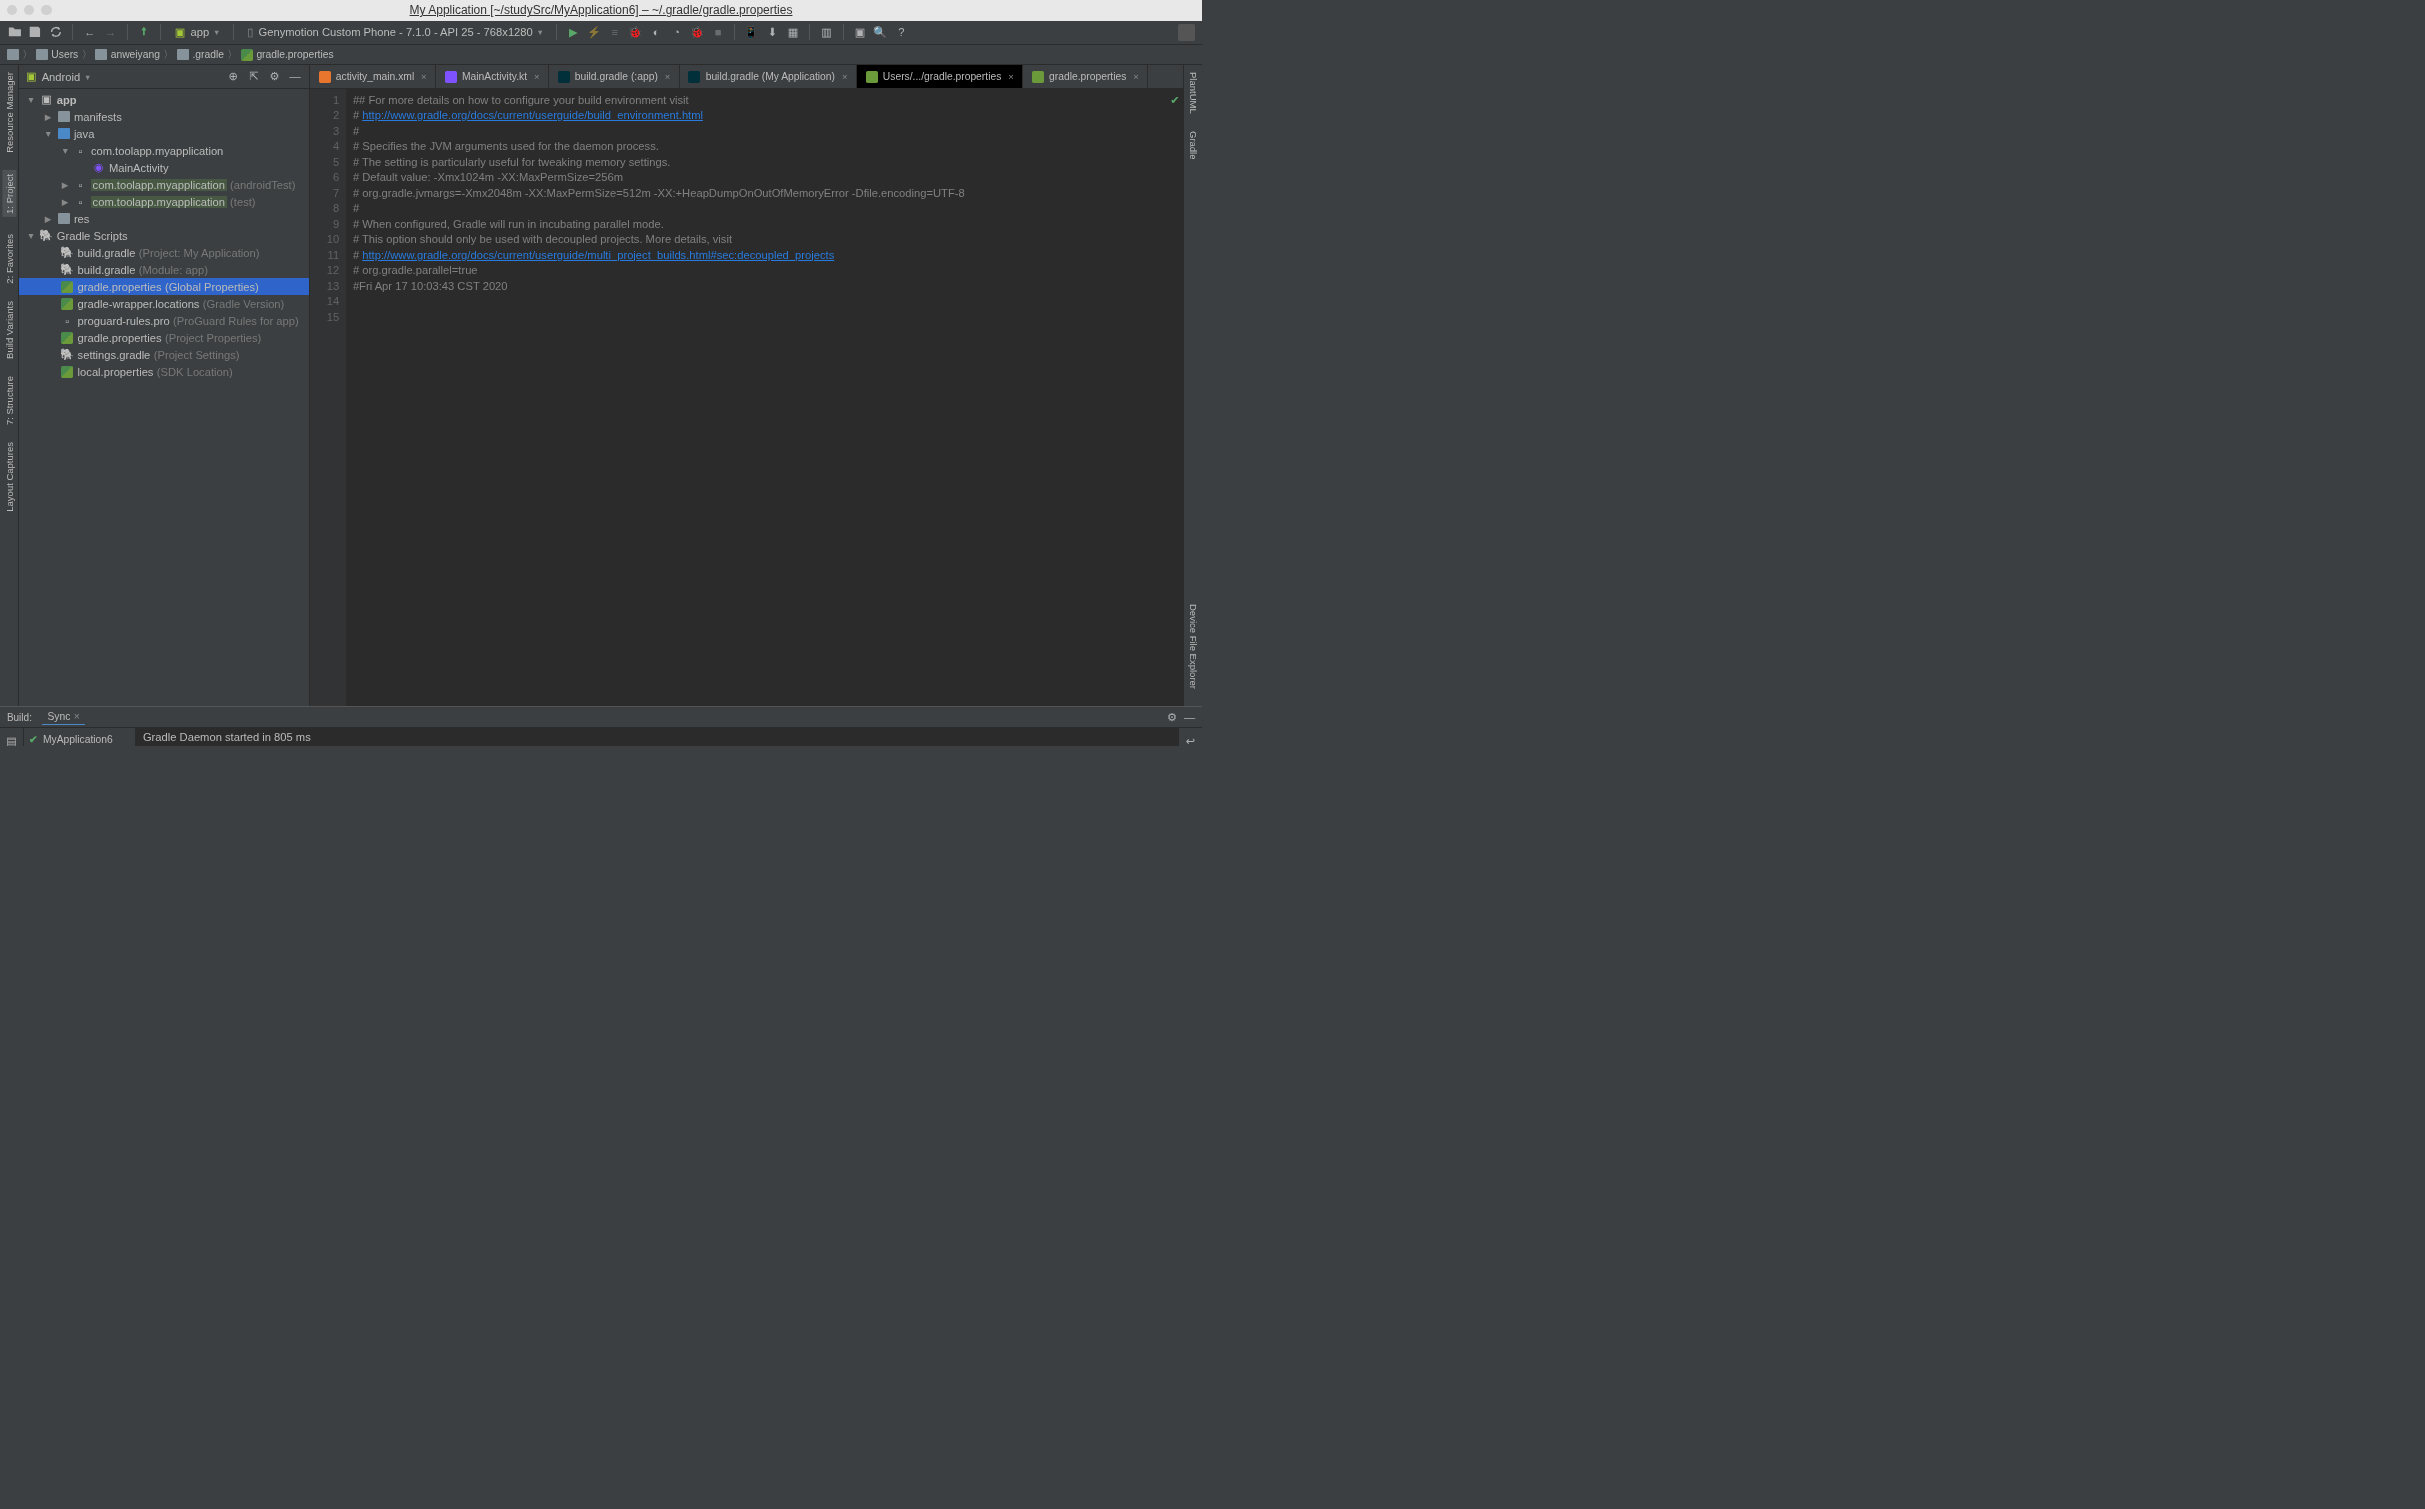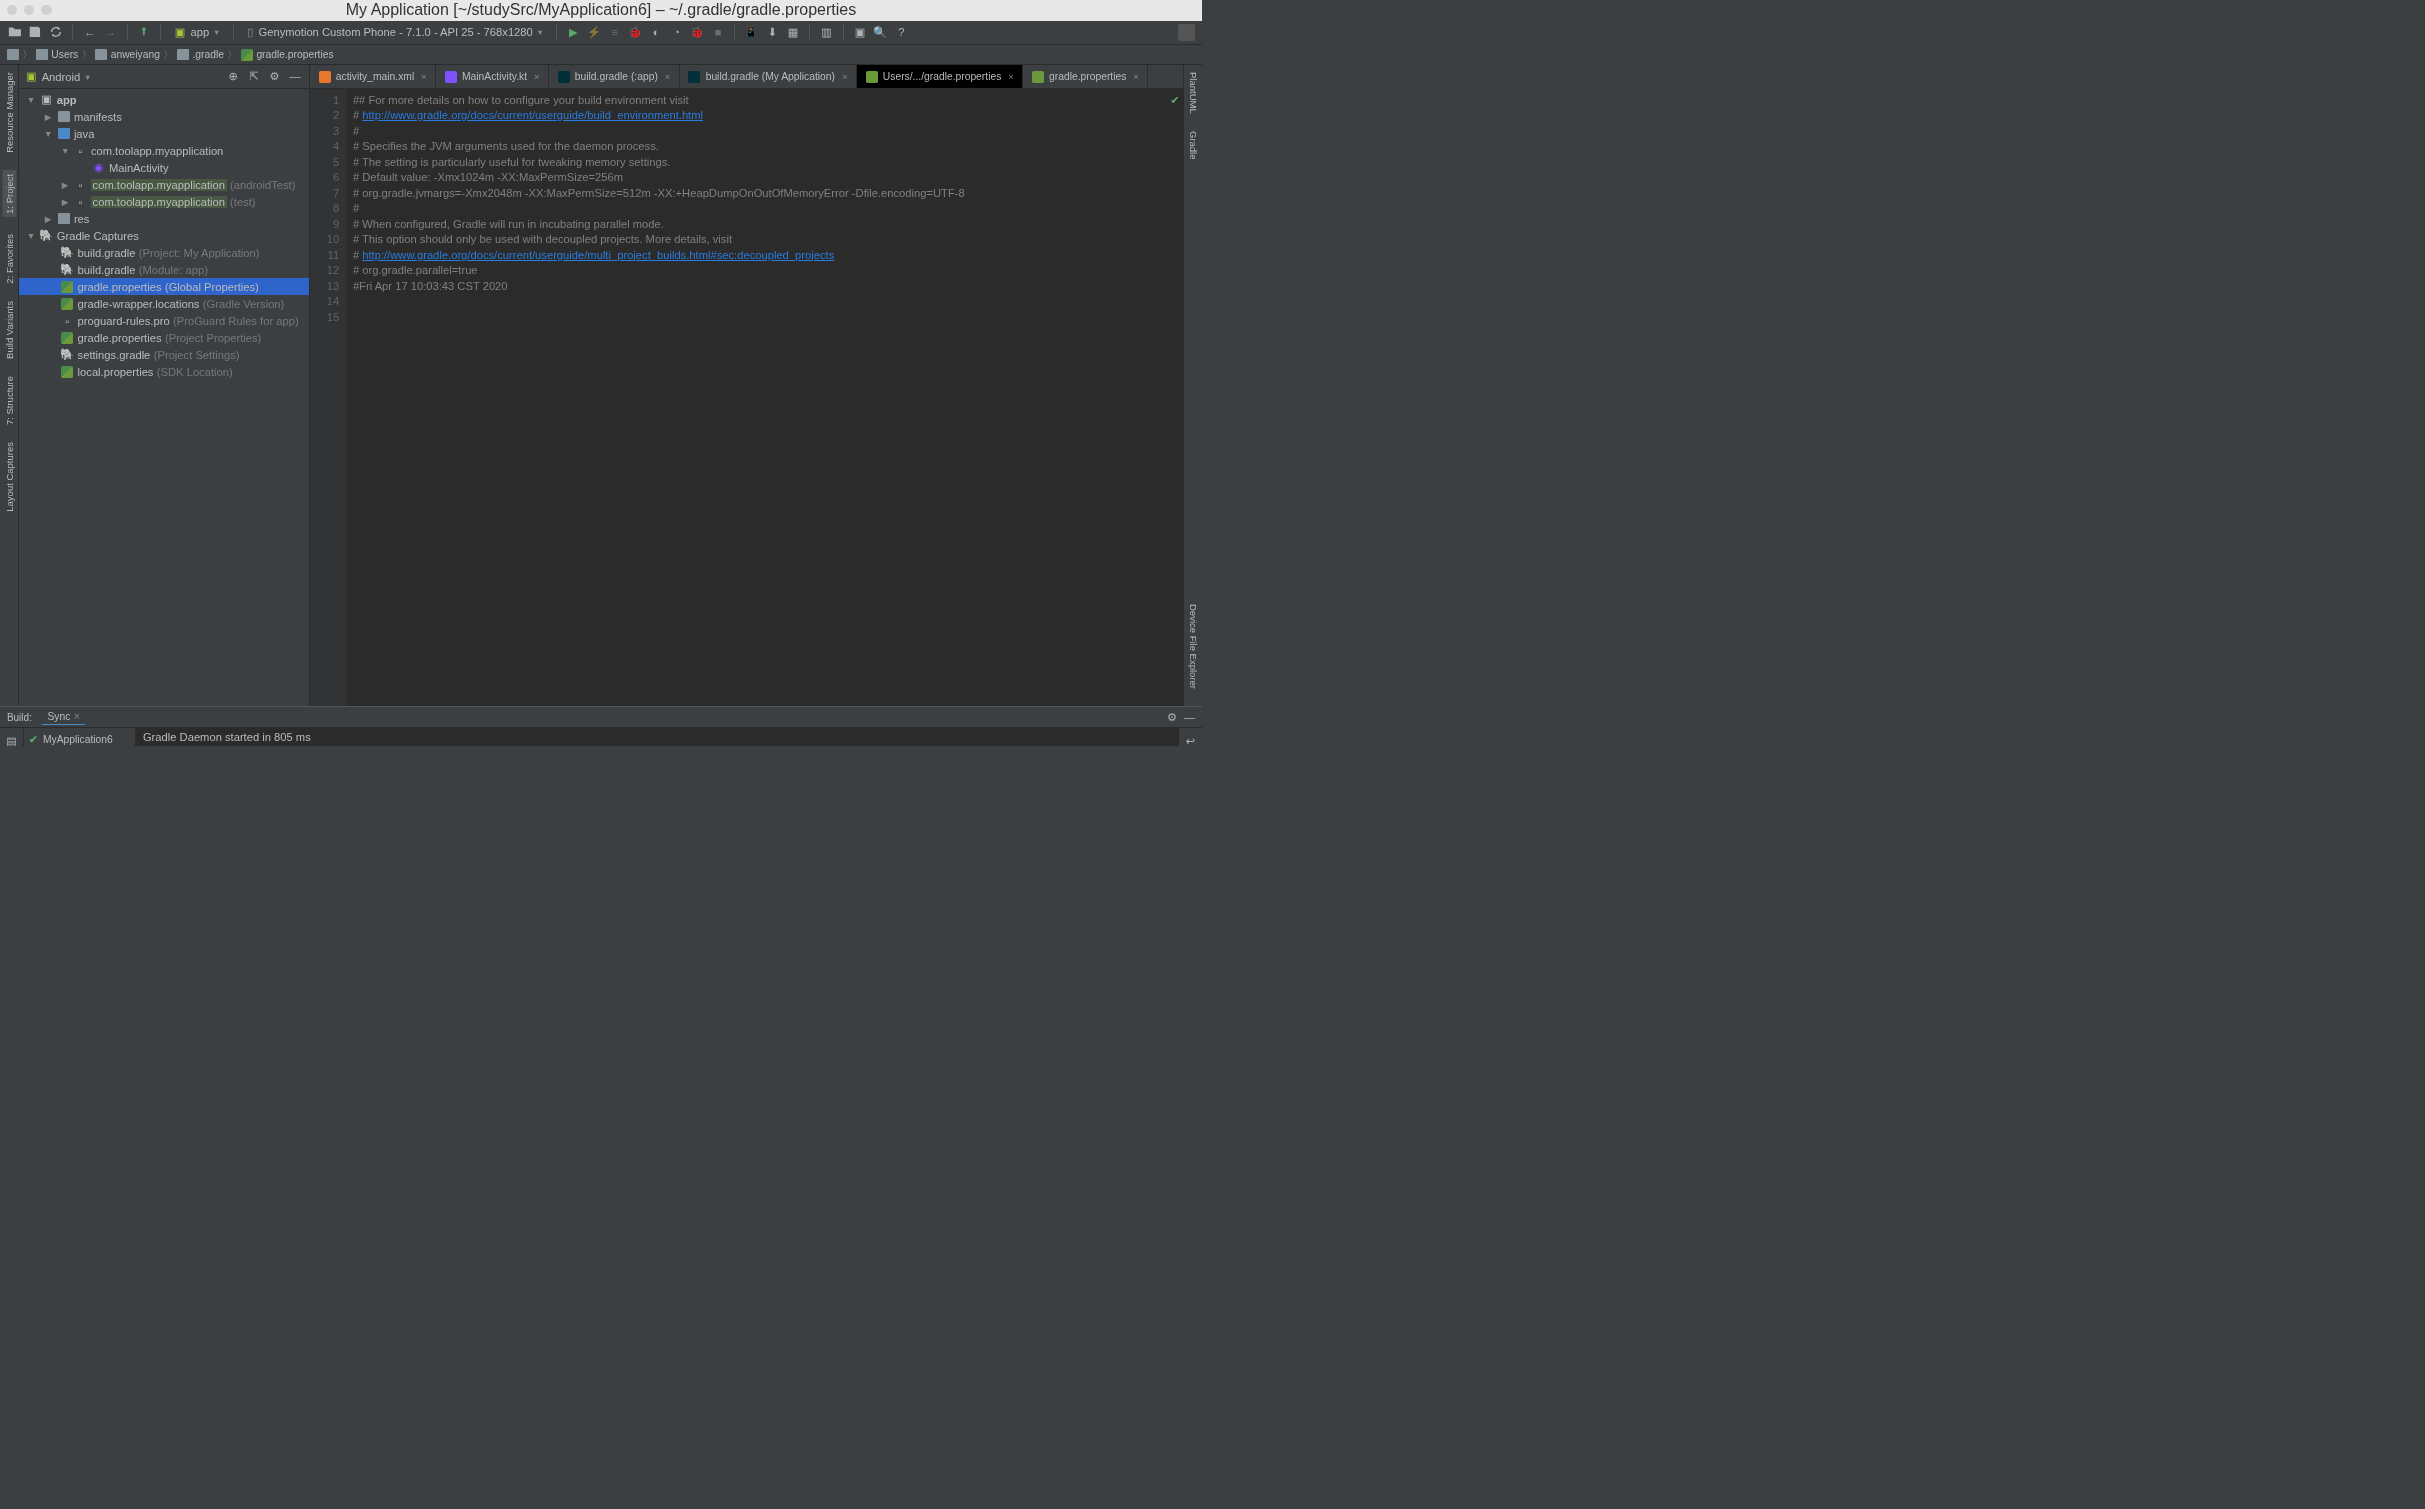--- a/index.html
+++ b/index.html
@@ -1,21 +1,21 @@
 <!DOCTYPE html>
 <html style="font-size:13.8px"><head>
 <meta charset="utf-8">
 <style>
 * { margin: 0; padding: 0; box-sizing: border-box; font-family: -apple-system, BlinkMacSystemFont, "Segoe UI", sans-serif; }
 body { background: #3c3f41; color: #bbbbbb; font-size: 11.2px; overflow: hidden; width: 1202px; height: 746px; }
 
 .titlebar { height: 20.7px; background: #e8e8e8; display: flex; align-items: center; padding: 0 6.9px; position: relative; }
 .traffic-lights { display: flex; gap: 6.9px; }
 .traffic-light { width: 10.3px; height: 10.3px; border-radius: 50%; background: #d0d0d0; }
-.title { position: absolute; left: 50%; transform: translateX(-50%); color: #333; font-size: 16px; }
+.title { position: absolute; left: 50%; transform: translateX(-50%); color: #333; font-size: 12px; text-decoration: underline; }
 
 .toolbar { height: 24px; background: #3c3f41; border-bottom: 0.9px solid #2b2b2b; display: flex; align-items: center; padding: 0 6.9px; gap: 5.2px; }
 .toolbar-icon { width: 15.5px; height: 15.5px; display: flex; align-items: center; justify-content: center; color: #afb1b3; cursor: pointer; }
 .toolbar-sep { width: 0.9px; height: 15.5px; background: #555; margin: 0 3.4px; }
 .config-dropdown { display: flex; align-items: center; gap: 5.2px; padding: 1.7px 5.2px; color: #bbbbbb; cursor: pointer; }
 .config-dropdown .arrow { color: #888; font-size: 8.6px; }
 .run-icon { color: #59a869; }
 .avatar { width: 17px; height: 17px; background: #555; border-radius: 1.7px; margin-left: auto; }
 
 .breadcrumb { height: 20.7px; background: #3c3f41; border-bottom: 0.9px solid #2b2b2b; display: flex; align-items: center; padding: 0 6.9px; gap: 3.4px; font-size: 10.3px; }
@@ -254,21 +254,21 @@
       <div class="tree-item" style="padding-left:24px">
           <span class="tree-arrow">▶</span>
           <span class="tree-icon">
             <span class="folder-icon"></span>
           </span>
           <span class="tree-label">res</span>
         </div>
       <div class="tree-item" style="padding-left:6.9px">
           <span class="tree-arrow">▼</span>
           <span class="tree-icon">🐘</span>
-          <span class="tree-label">Gradle Captures</span>
+          <span class="tree-label">Gradle Scripts</span>
         </div>
       <div class="tree-item" style="padding-left:38px">
           <span class="tree-icon">🐘</span>
           <span class="tree-label">build.gradle</span>
           <span class="tree-hint">(Project: My Application)</span>
         </div>
       <div class="tree-item" style="padding-left:38px">
           <span class="tree-icon">🐘</span>
           <span class="tree-label">build.gradle</span>
           <span class="tree-hint">(Module: app)</span>

